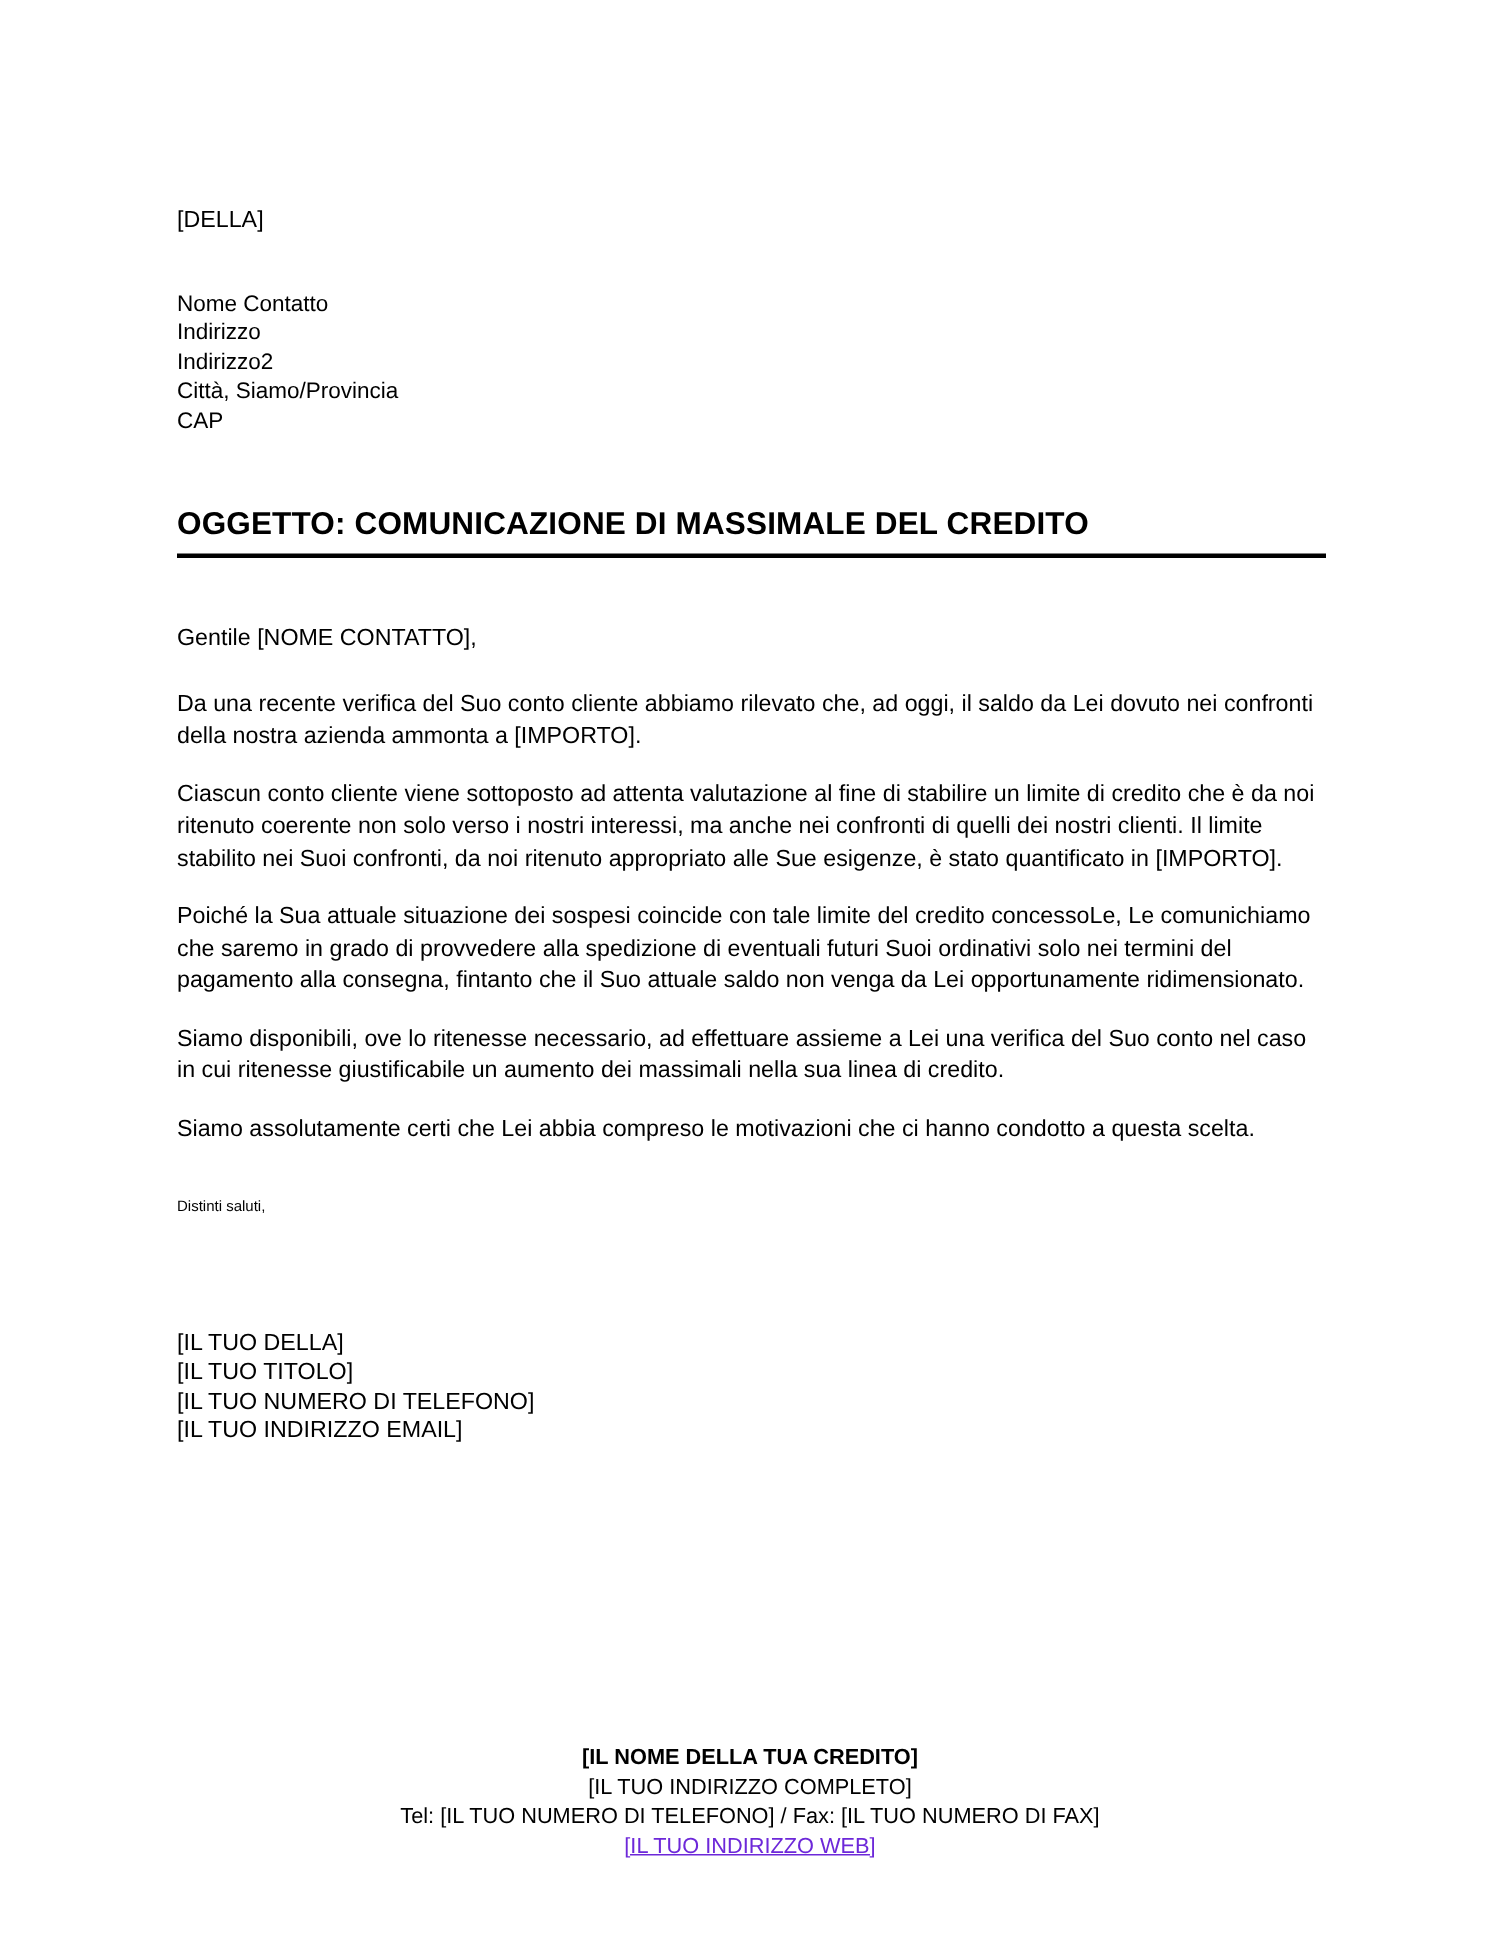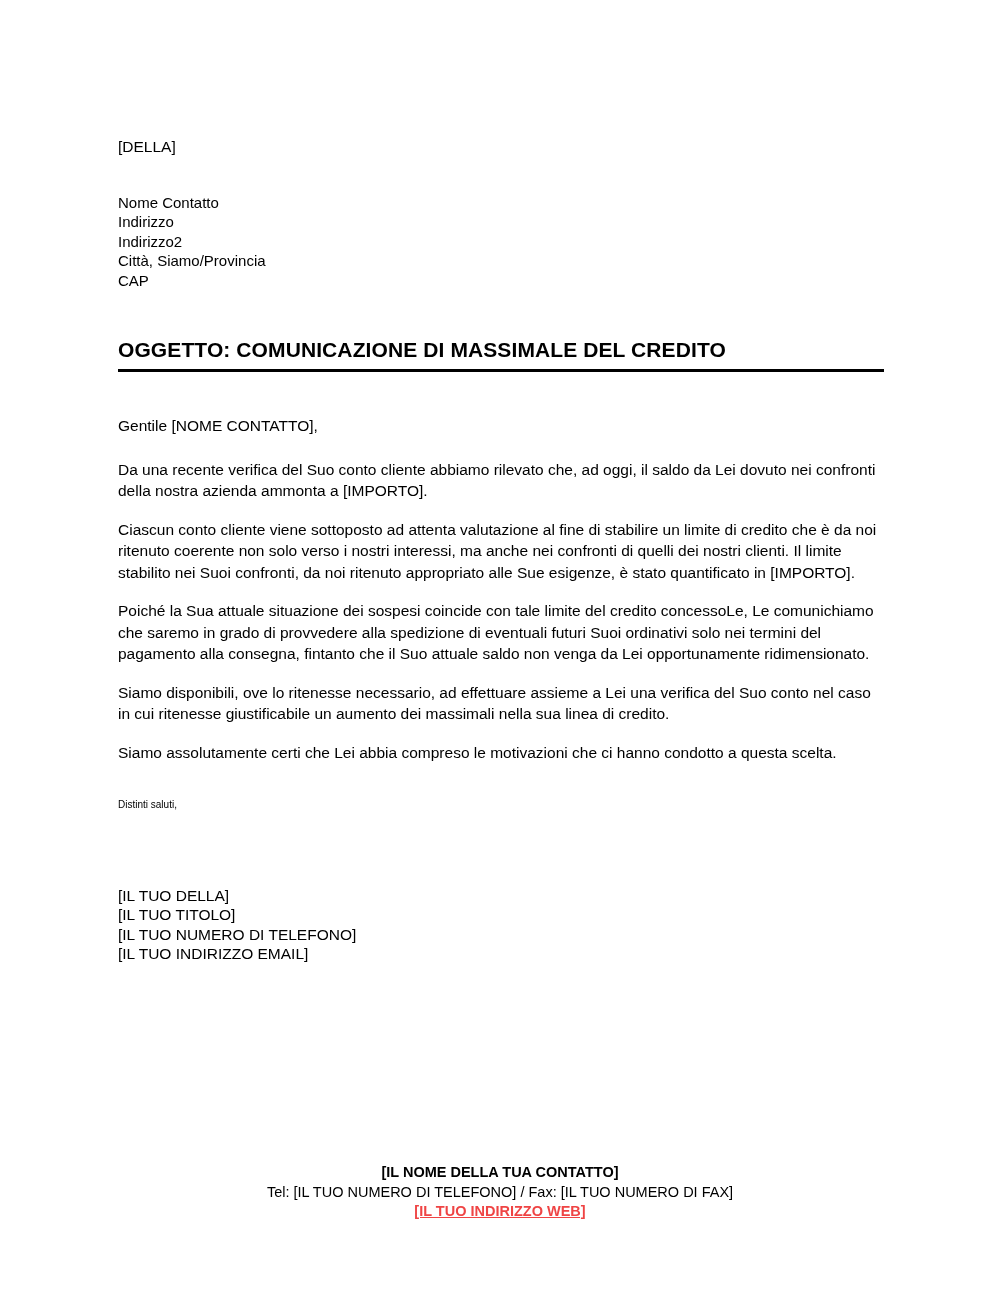--- a/index.html
+++ b/index.html
@@ -115,25 +115,24 @@
     top: 1163px;
     width: 1000px;
     text-align: center;
     font-size: 14.5px;
     line-height: 19.5px;
   }
   .footer .company {
     font-weight: bold;
   }
   .footer .weblink {
-    color: #ef4444;
+    color: #6d28d9;
     text-decoration: underline;
     cursor: pointer;
     display: inline-block;
-    font-weight: bold;
   }
 </style>
 </head>
 <body>
 
 <div class="page">
   <div class="content">
 
     <div class="date-line">[DELLA]</div>
 
@@ -162,17 +161,18 @@
     <div class="signature">
       <div class="sig-line">[IL TUO DELLA]</div>
       <div class="sig-line">[IL TUO TITOLO]</div>
       <div class="sig-line">[IL TUO NUMERO DI TELEFONO]</div>
       <div class="sig-line">[IL TUO INDIRIZZO EMAIL]</div>
     </div>
 
   </div>
 
   <div class="footer">
-    <div class="company">[IL NOME DELLA TUA CONTATTO]</div>
+    <div class="company">[IL NOME DELLA TUA CREDITO]</div>
+    <div>[IL TUO INDIRIZZO COMPLETO]</div>
     <div>Tel: [IL TUO NUMERO DI TELEFONO] / Fax: [IL TUO NUMERO DI FAX]</div>
     <div><span class="weblink">[IL TUO INDIRIZZO WEB]</span></div>
   </div>
 </div>
 
 </body></html>

